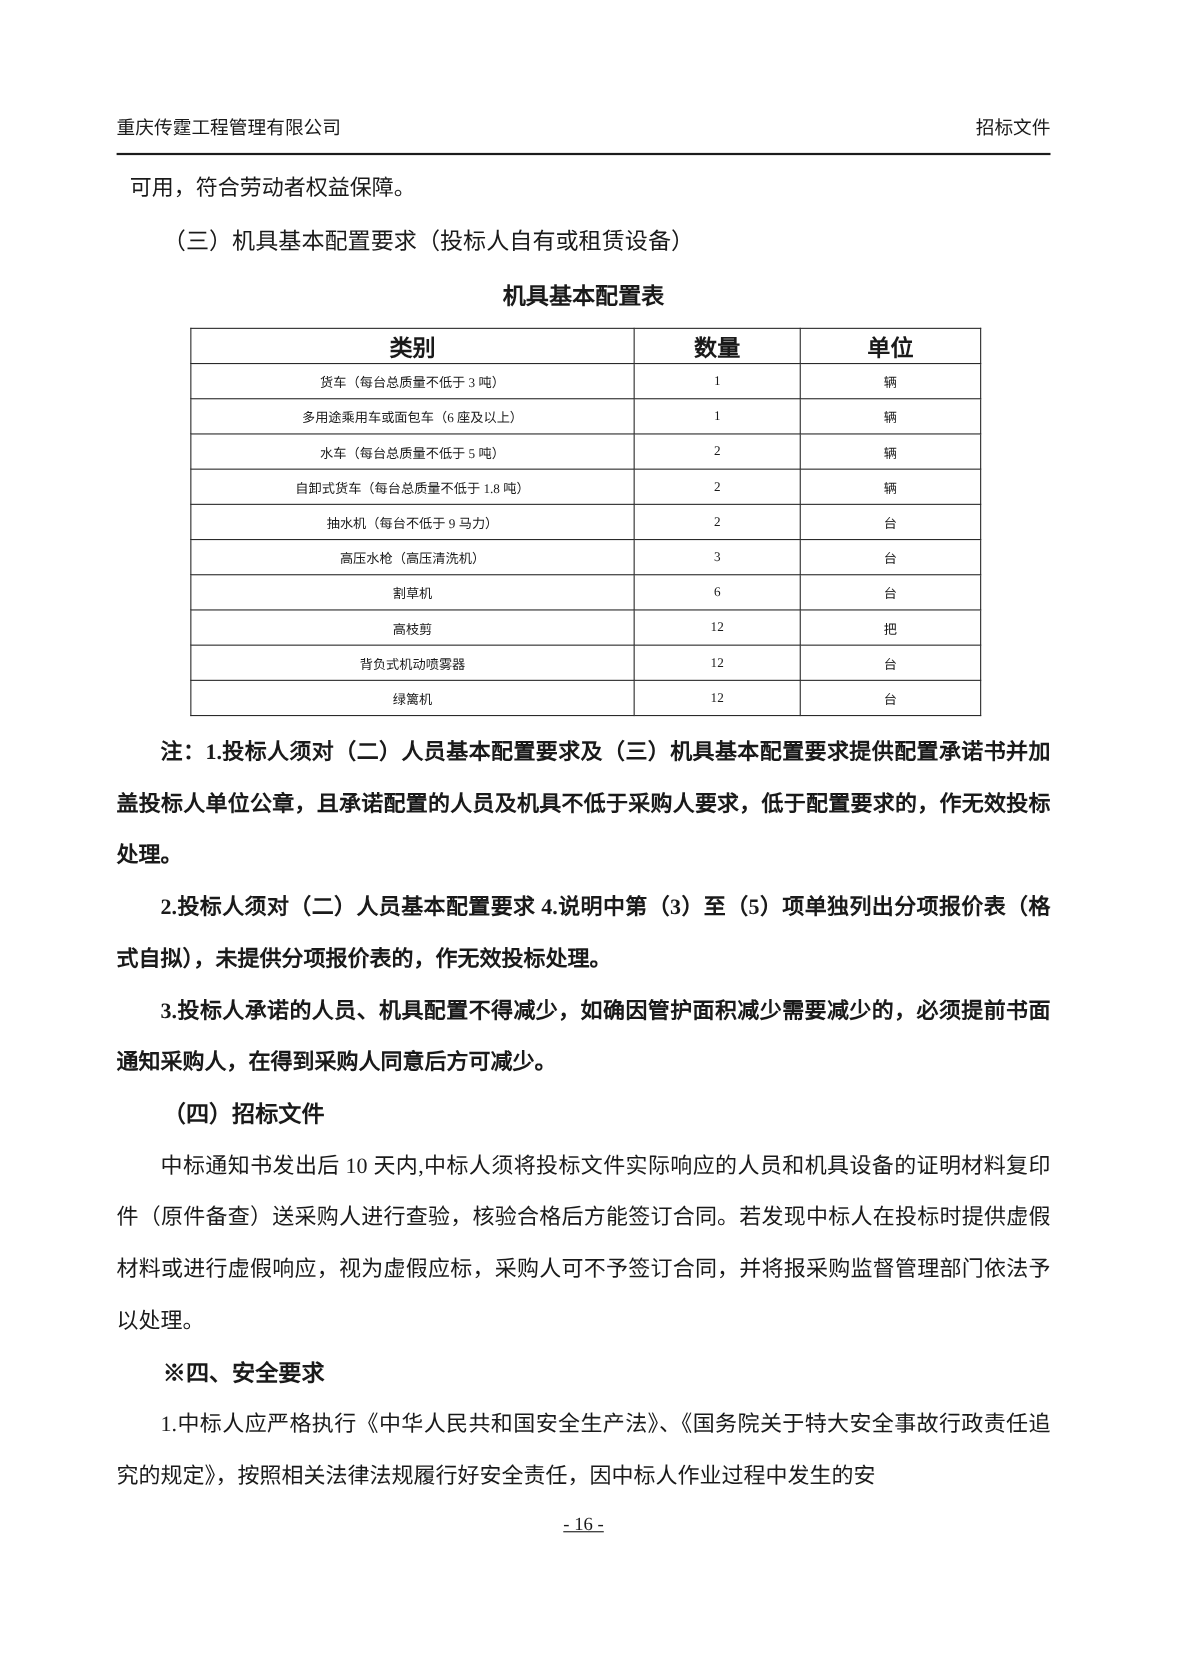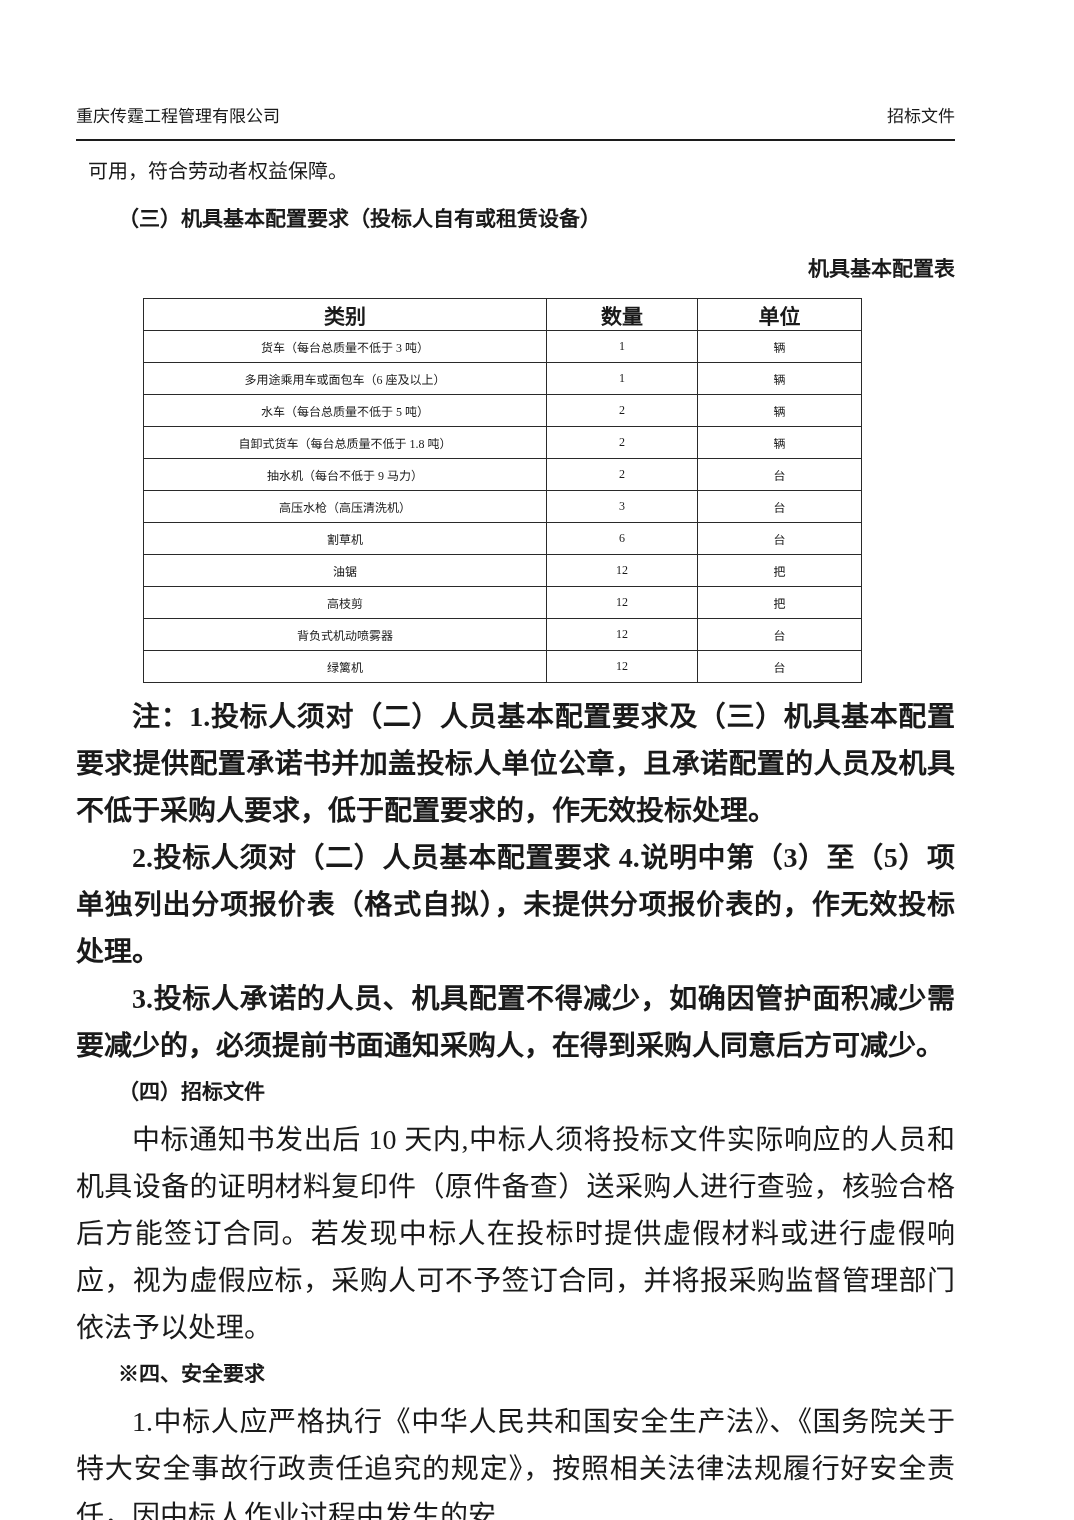--- a/index.html
+++ b/index.html
@@ -13,21 +13,21 @@
     font-family: "Liberation Serif", "DejaVu Serif", serif;
     color: #1a1a1a;
     overflow: hidden;
   }
   .page {
     position: relative;
     width: 1074px;
     height: 1520px;
     background: #ffffff;
     box-sizing: border-box;
-    padding: 104px 119px 0 76px;
+    padding: 104px 119px 0 106px;
   }
   .doc-header {
     display: flex;
     justify-content: space-between;
     align-items: baseline;
     font-size: 17px;
     line-height: 26px;
   }
   .header-rule {
     border: none;
@@ -37,27 +37,27 @@
   .intro-line {
     margin: 12px;
     font-size: 20px;
     line-height: 36px;
   }
   .section3-heading {
     margin: 14px 0 0 0;
     font-size: 21px;
     line-height: 32px;
     text-indent: 2em;
-    font-weight: bold;
+    font-weight: normal;
   }
   .table-title {
     margin: 18px 0 0 0;
     font-size: 21px;
     line-height: 32px;
-    text-align: right;
+    text-align: center;
     font-weight: bold;
   }
   table.equipment-table {
     border-collapse: collapse;
     margin: 13px 12px 0 67px;
     width: 718px;
     table-layout: fixed;
     border-radius: 21px;
   }
   table.equipment-table th,
@@ -77,21 +77,21 @@
   }
   col.col-category { width: 403px; }
   col.col-quantity { width: 151px; }
   col.col-unit     { width: 164px; }
   td.quantity-cell { font-size: 21px; }
   .flow {
     margin-top: 10px;
   }
   .para {
     margin: 0;
-    font-size: 28px;
+    font-size: 20px;
     line-height: 47px;
     text-indent: 2em;
     text-align: justify;
   }
   .para.bold {
     font-weight: bold;
   }
   .inline-heading {
     margin: 0;
     font-size: 21px;
@@ -167,25 +167,20 @@
           <td class="category-cell">高压水枪（高压清洗机）</td>
           <td class="quantity-cell">3</td>
           <td class="unit-cell">台</td>
         </tr>
         <tr>
           <td class="category-cell">割草机</td>
           <td class="quantity-cell">6</td>
           <td class="unit-cell">台</td>
         </tr>
         <tr>
-          <td class="category-cell">油锯</td>
-          <td class="quantity-cell">12</td>
-          <td class="unit-cell">把</td>
-        </tr>
-        <tr>
           <td class="category-cell">高枝剪</td>
           <td class="quantity-cell">12</td>
           <td class="unit-cell">把</td>
         </tr>
         <tr>
           <td class="category-cell">背负式机动喷雾器</td>
           <td class="quantity-cell">12</td>
           <td class="unit-cell">台</td>
         </tr>
         <tr>

